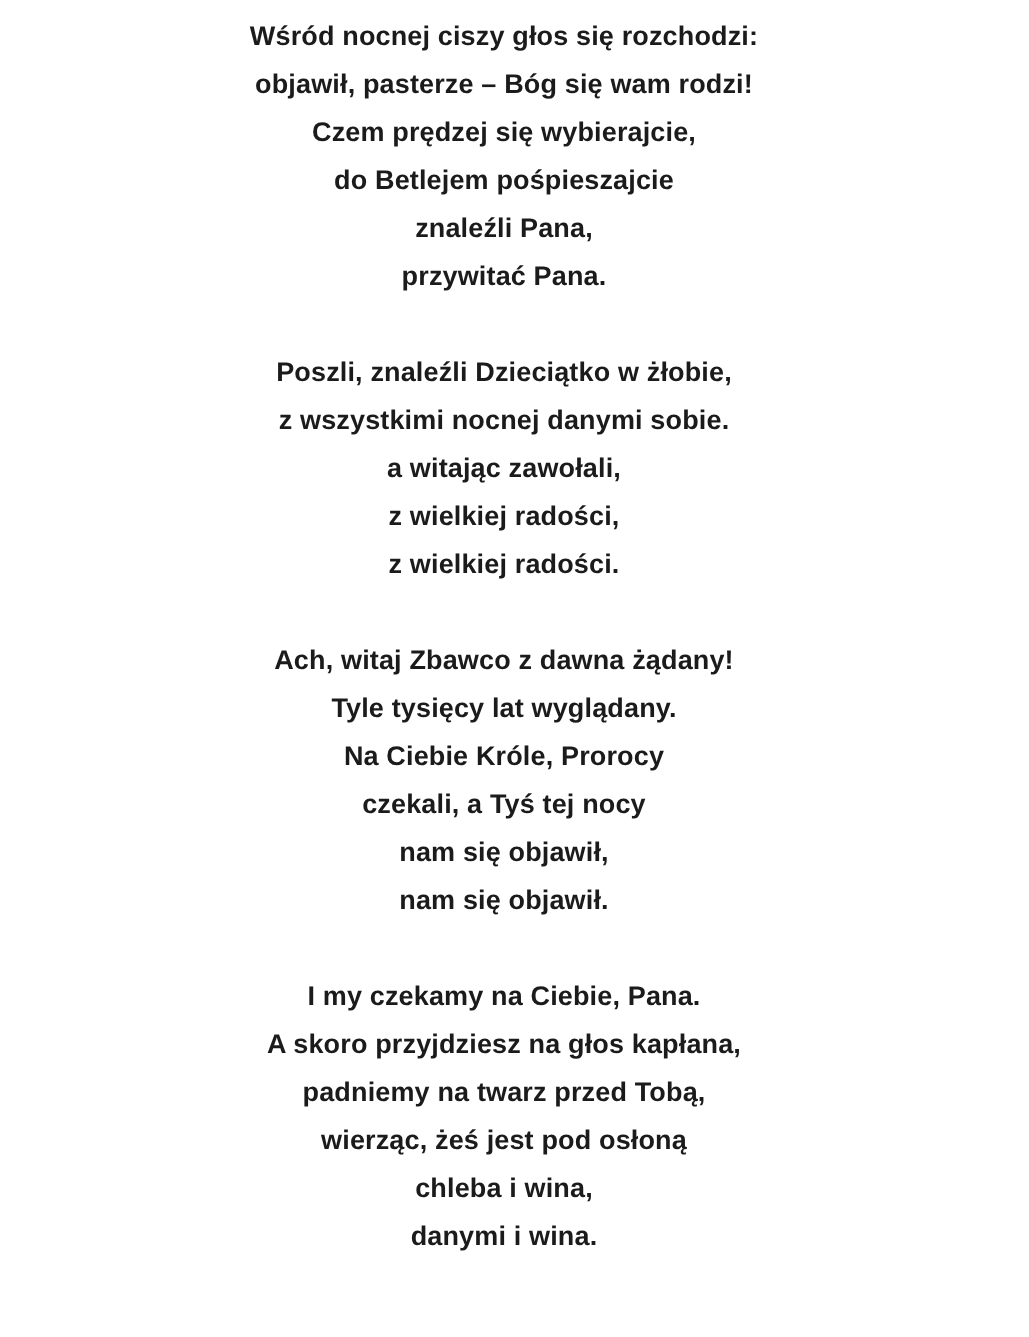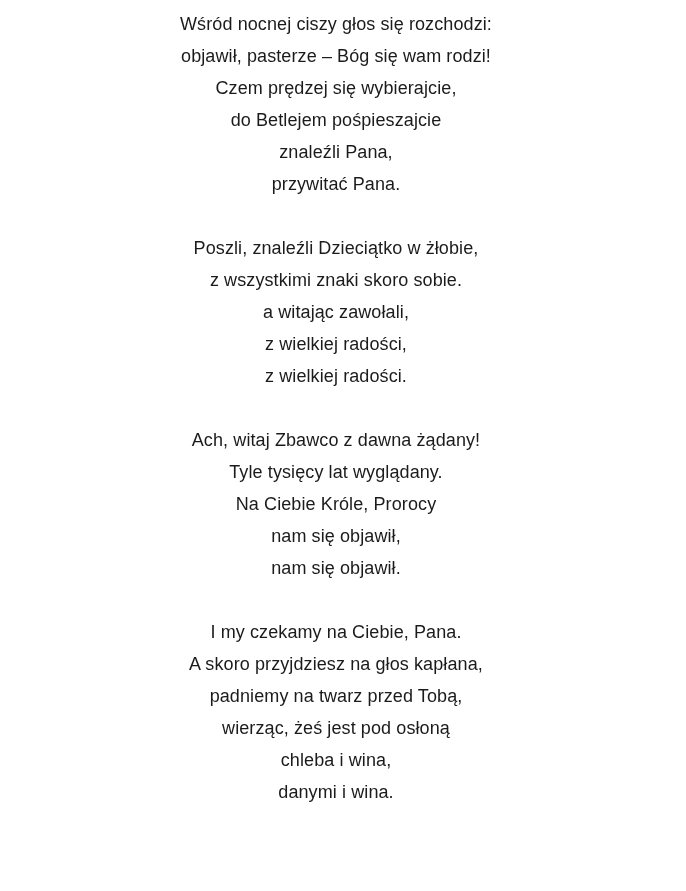--- a/index.html
+++ b/index.html
@@ -16,20 +16,21 @@
     }
     .poem {
       position: absolute;
       left: 0;
       top: 8px;
       width: 672px;
       text-align: center;
     }
     .stanza {
       margin: 0 0 32px 0;
+      font-weight: bold;
     }
     .line {
       display: block;
       font-size: 18px;
       line-height: 32px;
       height: 32px;
       letter-spacing: 0.1px;
       white-space: nowrap;
     }
   </style>
@@ -40,29 +41,30 @@
   <div class="stanza">
     <span class="line">Wśród nocnej ciszy głos się rozchodzi:</span>
     <span class="line">objawił, pasterze – Bóg się wam rodzi!</span>
     <span class="line">Czem prędzej się wybierajcie,</span>
     <span class="line">do Betlejem pośpieszajcie</span>
     <span class="line">znaleźli Pana,</span>
     <span class="line">przywitać Pana.</span>
   </div>
   <div class="stanza">
     <span class="line">Poszli, znaleźli Dzieciątko w żłobie,</span>
-    <span class="line">z wszystkimi znaki skoro sobie.</span>
+    <span class="line">z wszystkimi nocnej danymi sobie.</span>
     <span class="line">a witając zawołali,</span>
     <span class="line">z wielkiej radości,</span>
     <span class="line">z wielkiej radości.</span>
   </div>
   <div class="stanza">
     <span class="line">Ach, witaj Zbawco z dawna żądany!</span>
     <span class="line">Tyle tysięcy lat wyglądany.</span>
     <span class="line">Na Ciebie Króle, Prorocy</span>
+    <span class="line">czekali, a Tyś tej nocy</span>
     <span class="line">nam się objawił,</span>
     <span class="line">nam się objawił.</span>
   </div>
   <div class="stanza">
     <span class="line">I my czekamy na Ciebie, Pana.</span>
     <span class="line">A skoro przyjdziesz na głos kapłana,</span>
     <span class="line">padniemy na twarz przed Tobą,</span>
     <span class="line">wierząc, żeś jest pod osłoną</span>
     <span class="line">chleba i wina,</span>
     <span class="line">danymi i wina.</span>

